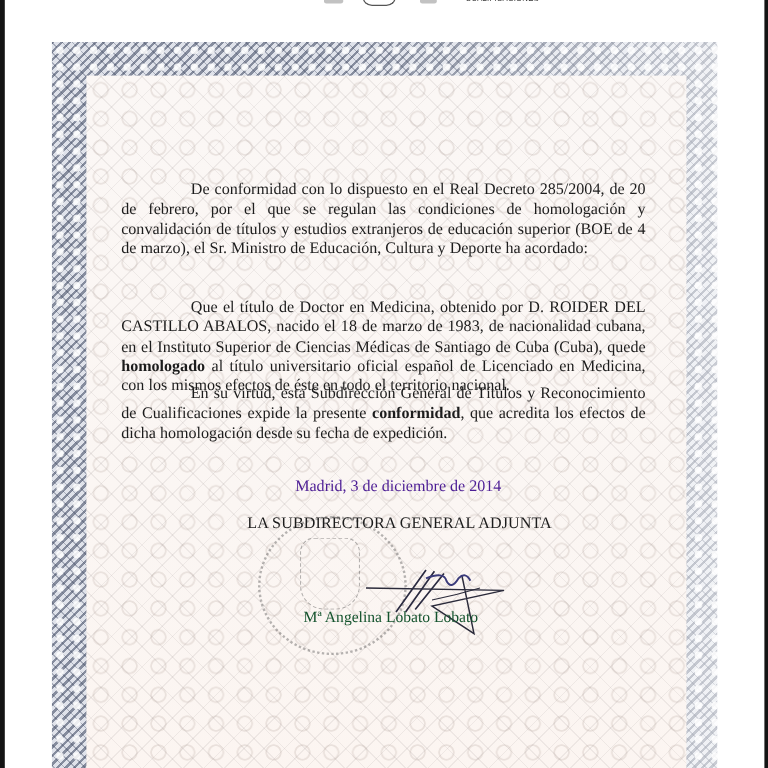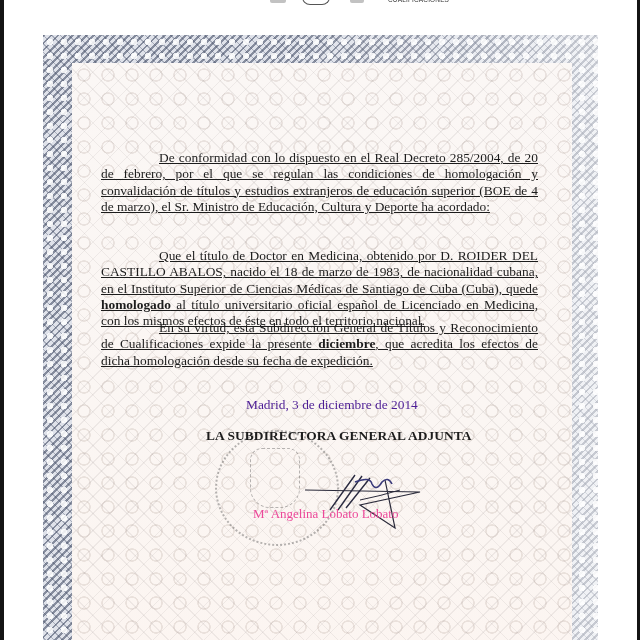--- a/index.html
+++ b/index.html
@@ -47,31 +47,31 @@
       radial-gradient(circle at 12px 12px, transparent 0 5px, rgba(150,130,120,.18) 5.5px 6.5px, transparent 7px) 0 0/24px 24px,
       repeating-linear-gradient(45deg, rgba(120,110,110,.10) 0 1px, transparent 1px 12px),
       repeating-linear-gradient(-45deg, rgba(120,110,110,.10) 0 1px, transparent 1px 12px),
       linear-gradient(180deg, #fbf7f5 0%, #fbf6f3 60%, #fcf5f1 100%);
   }
 
   .doc-text {
     position: absolute; font-size: 13.4px; line-height: 16.3px; text-align: justify;
     color: #1c1c1c;
   }
-  .doc-text p { margin: 0; text-decoration: underline; }
+  .doc-text p { margin: 0; }
   .indent { text-indent: 58px; }
   b { font-weight: bold; }
 
   .p1 { left: 101px; top: 150px; width: 437px; }
   .p2 { left: 101px; top: 248px; width: 437px; }
   .p3 { left: 101px; top: 320px; width: 437px; }
 
   .place-date { position: absolute; left: 246px; top: 397px; font-size: 13.4px; color: #4c1d95; }
-  .signer-title { position: absolute; left: 206px; top: 428px; font-size: 13.4px; color: #1c1c1c; letter-spacing: 0.1px; font-weight: bold; }
-  .signer-name { position: absolute; left: 253px; top: 506px; font-size: 13px; color: #ec4899; }
+  .signer-title { position: absolute; left: 206px; top: 428px; font-size: 13.4px; color: #1c1c1c; letter-spacing: 0.1px; }
+  .signer-name { position: absolute; left: 253px; top: 506px; font-size: 13px; color: #14532d; }
 
   .seal {
     position: absolute; left: 215px; top: 430px; width: 120px; height: 112px;
     border-radius: 50%; border: 2px dotted rgba(70,70,70,.55);
     opacity: .7;
   }
   .seal-inner {
     position: absolute; left: 250px; top: 448px; width: 48px; height: 58px;
     border: 1.5px dashed rgba(70,70,70,.55); border-radius: 12px 12px 20px 20px; opacity: .7;
   }
@@ -96,21 +96,21 @@
 
 <div class="doc-text p1">
   <p class="indent">De conformidad con lo dispuesto en el Real Decreto 285/2004, de 20 de febrero, por el que se regulan las condiciones de homologación y convalidación de títulos y estudios extranjeros de educación superior (BOE de 4 de marzo), el Sr. Ministro de Educación, Cultura y Deporte ha acordado:</p>
 </div>
 
 <div class="doc-text p2">
   <p class="indent"><span>Que el título de Doctor en Medicina, obtenido por D. ROIDER DEL CASTILLO ABALOS, nacido el 18 de marzo de 1983, de nacionalidad cubana, en el Instituto Superior de Ciencias Médicas de Santiago de Cuba (Cuba), quede </span><b>homologado</b><span> al título universitario oficial español de Licenciado en Medicina, con los mismos efectos de éste en todo el territorio nacional.</span></p>
 </div>
 
 <div class="doc-text p3">
-  <p class="indent"><span>En su virtud, esta Subdirección General de Títulos y Reconocimiento de Cualificaciones expide la presente </span><b>diciembre</b><span>, que acredita los efectos de dicha homologación desde su fecha de expedición.</span></p>
+  <p class="indent"><span>En su virtud, esta Subdirección General de Títulos y Reconocimiento de Cualificaciones expide la presente </span><b>conformidad</b><span>, que acredita los efectos de dicha homologación desde su fecha de expedición.</span></p>
 </div>
 
 <div class="place-date">Madrid, 3 de diciembre de 2014</div>
 
 <div class="seal"></div>
 <div class="seal-inner"></div>
 
 <div class="signer-title">LA SUBDIRECTORA GENERAL ADJUNTA</div>
 
 <svg class="signature" viewBox="0 0 130 60">

